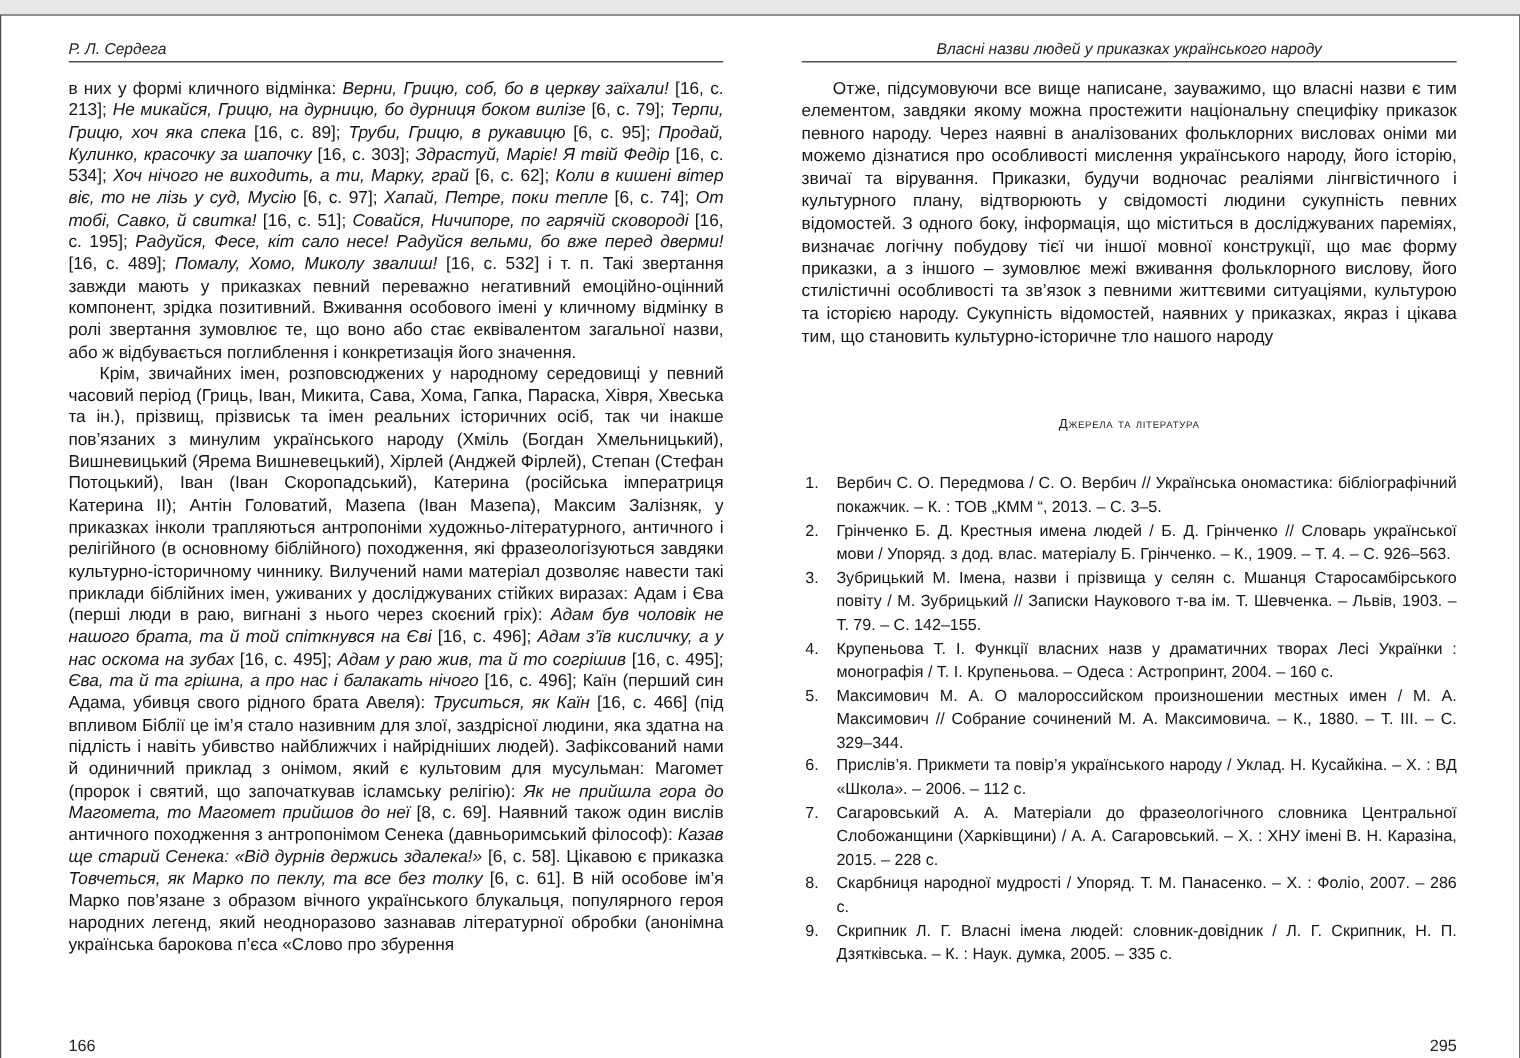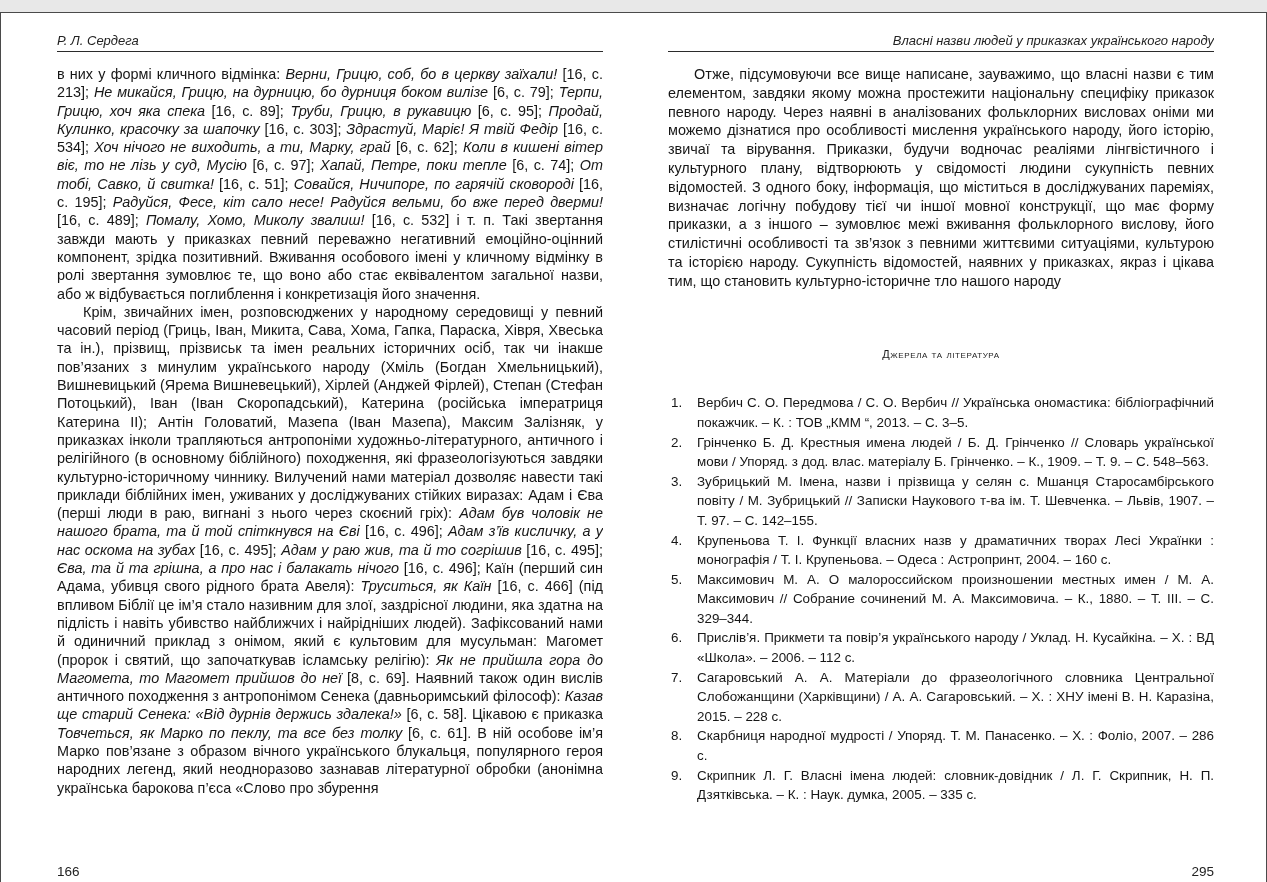--- a/index.html
+++ b/index.html
@@ -17,21 +17,21 @@
   }
   .page { position: absolute; top: 0; bottom: 0; overflow: hidden; }
   .page-left  { left: 56px;  width: 546px; }
   .page-right { left: 667px; width: 546px; }
 
   .running-head {
     position: absolute; top: 20px; left: 0; right: 0;
     font-style: italic; font-size: 13px; color: #222;
     white-space: nowrap;
   }
-  .page-right .running-head { text-align: right; }
+  .page-right .running-head { text-align: center; }
   .headrule {
     position: absolute; top: 38px; left: 0; right: 0;
     border-top: 1.5px solid #2b2b2b; height: 0;
   }
   .body {
     position: absolute; top: 52px; left: 0; right: 0;
     font-size: 14.4px; line-height: 18.3px;
     text-align: justify; color: #161616;
   }
   .page-right .body { line-height: 18.8px; }
@@ -83,25 +83,25 @@
           <p class="para indent"><span>Отже, підсумовуючи все вище написане, зауважимо, що власні назви є тим елементом, завдяки якому можна простежити національну специфіку приказок певного народу. Через наявні в аналізованих фольклорних висловах оніми ми можемо дізнатися про особливості мислення українського народу, його історію, звичаї та вірування. Приказки, будучи водночас реаліями лінгвістичного і культурного плану, відтворюють у свідомості людини сукупність певних відомостей. З одного боку, інформація, що міститься в досліджуваних пареміях, визначає логічну побудову тієї чи іншої мовної конструкції, що має форму приказки, а з іншого – зумовлює межі вживання фольклорного вислову, його стилістичні особливості та зв’язок з певними життєвими ситуаціями, культурою та історією народу. Сукупність відомостей, наявних у приказках, якраз і цікава тим, що становить культурно-історичне тло нашого народу</span></p>
         </div>
       <div class="refs-heading">Джерела та література</div>
       <div class="refs">
           <div class="ref-row">
             <span class="ref-num">1.</span>
             <span class="ref-text">Вербич С. О. Передмова / С. О. Вербич // Українська ономастика: бібліографічний покажчик. – К. : ТОВ „КММ “, 2013. – С. 3–5.</span>
           </div>
           <div class="ref-row">
             <span class="ref-num">2.</span>
-            <span class="ref-text">Грінченко Б. Д. Крестныя имена людей / Б. Д. Грінченко // Словарь української мови / Упоряд. з дод. влас. матеріалу Б. Грінченко. – К., 1909. – Т. 9. – С. 548–563.</span>
+            <span class="ref-text">Грінченко Б. Д. Крестныя имена людей / Б. Д. Грінченко // Словарь української мови / Упоряд. з дод. влас. матеріалу Б. Грінченко. – К., 1909. – Т. 4. – С. 926–563.</span>
           </div>
           <div class="ref-row">
             <span class="ref-num">3.</span>
-            <span class="ref-text">Зубрицький М. Імена, назви і прізвища у селян с. Мшанця Старосамбірського повіту / М. Зубрицький // Записки Наукового т-ва ім. Т. Шевченка. – Львів, 1907. – Т. 97. – С. 142–155.</span>
+            <span class="ref-text">Зубрицький М. Імена, назви і прізвища у селян с. Мшанця Старосамбірського повіту / М. Зубрицький // Записки Наукового т-ва ім. Т. Шевченка. – Львів, 1903. – Т. 79. – С. 142–155.</span>
           </div>
           <div class="ref-row">
             <span class="ref-num">4.</span>
             <span class="ref-text">Крупеньова Т. І. Функції власних назв у драматичних творах Лесі Українки : монографія / Т. І. Крупеньова. – Одеса : Астропринт, 2004. – 160 с.</span>
           </div>
           <div class="ref-row">
             <span class="ref-num">5.</span>
             <span class="ref-text">Максимович М. А. О малороссийском произношении местных имен / М. А. Максимович // Собрание сочинений М. А. Максимовича. – К., 1880. – Т. ІІІ. – С. 329–344.</span>
           </div>
           <div class="ref-row">

